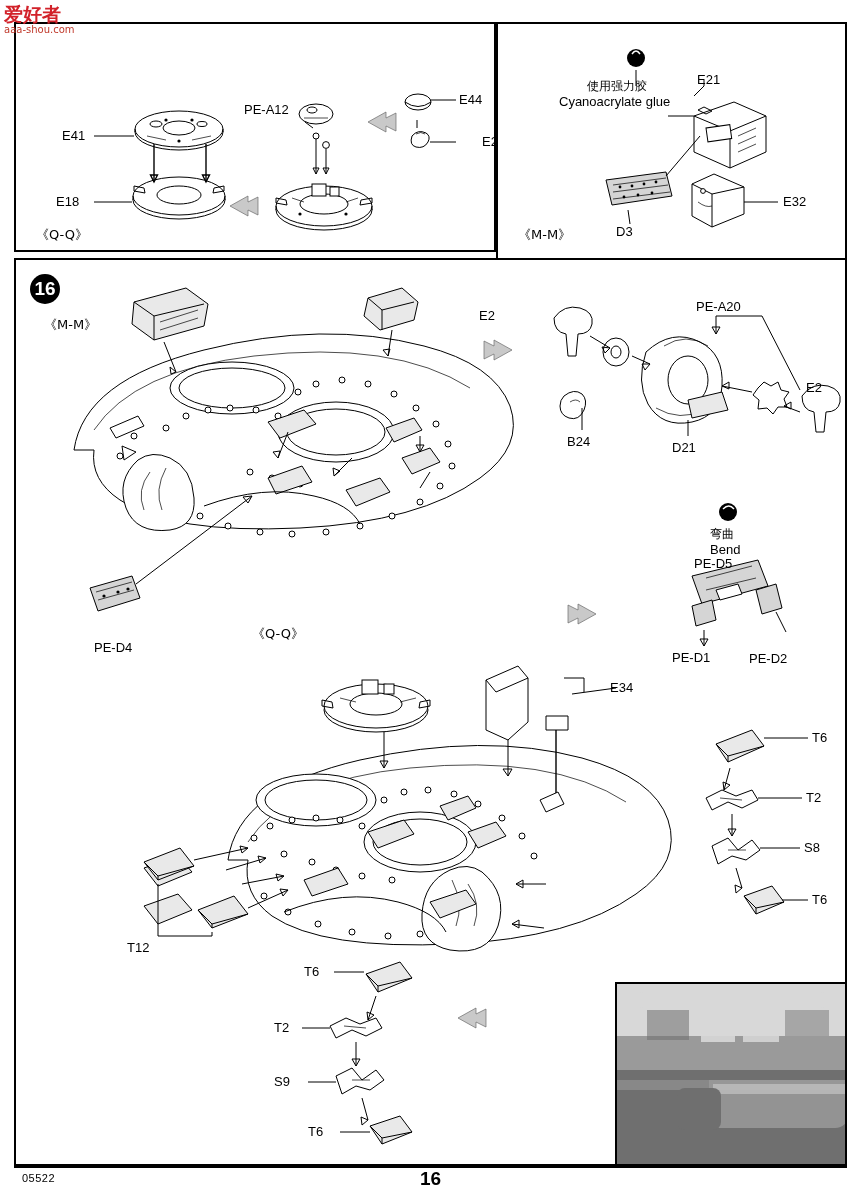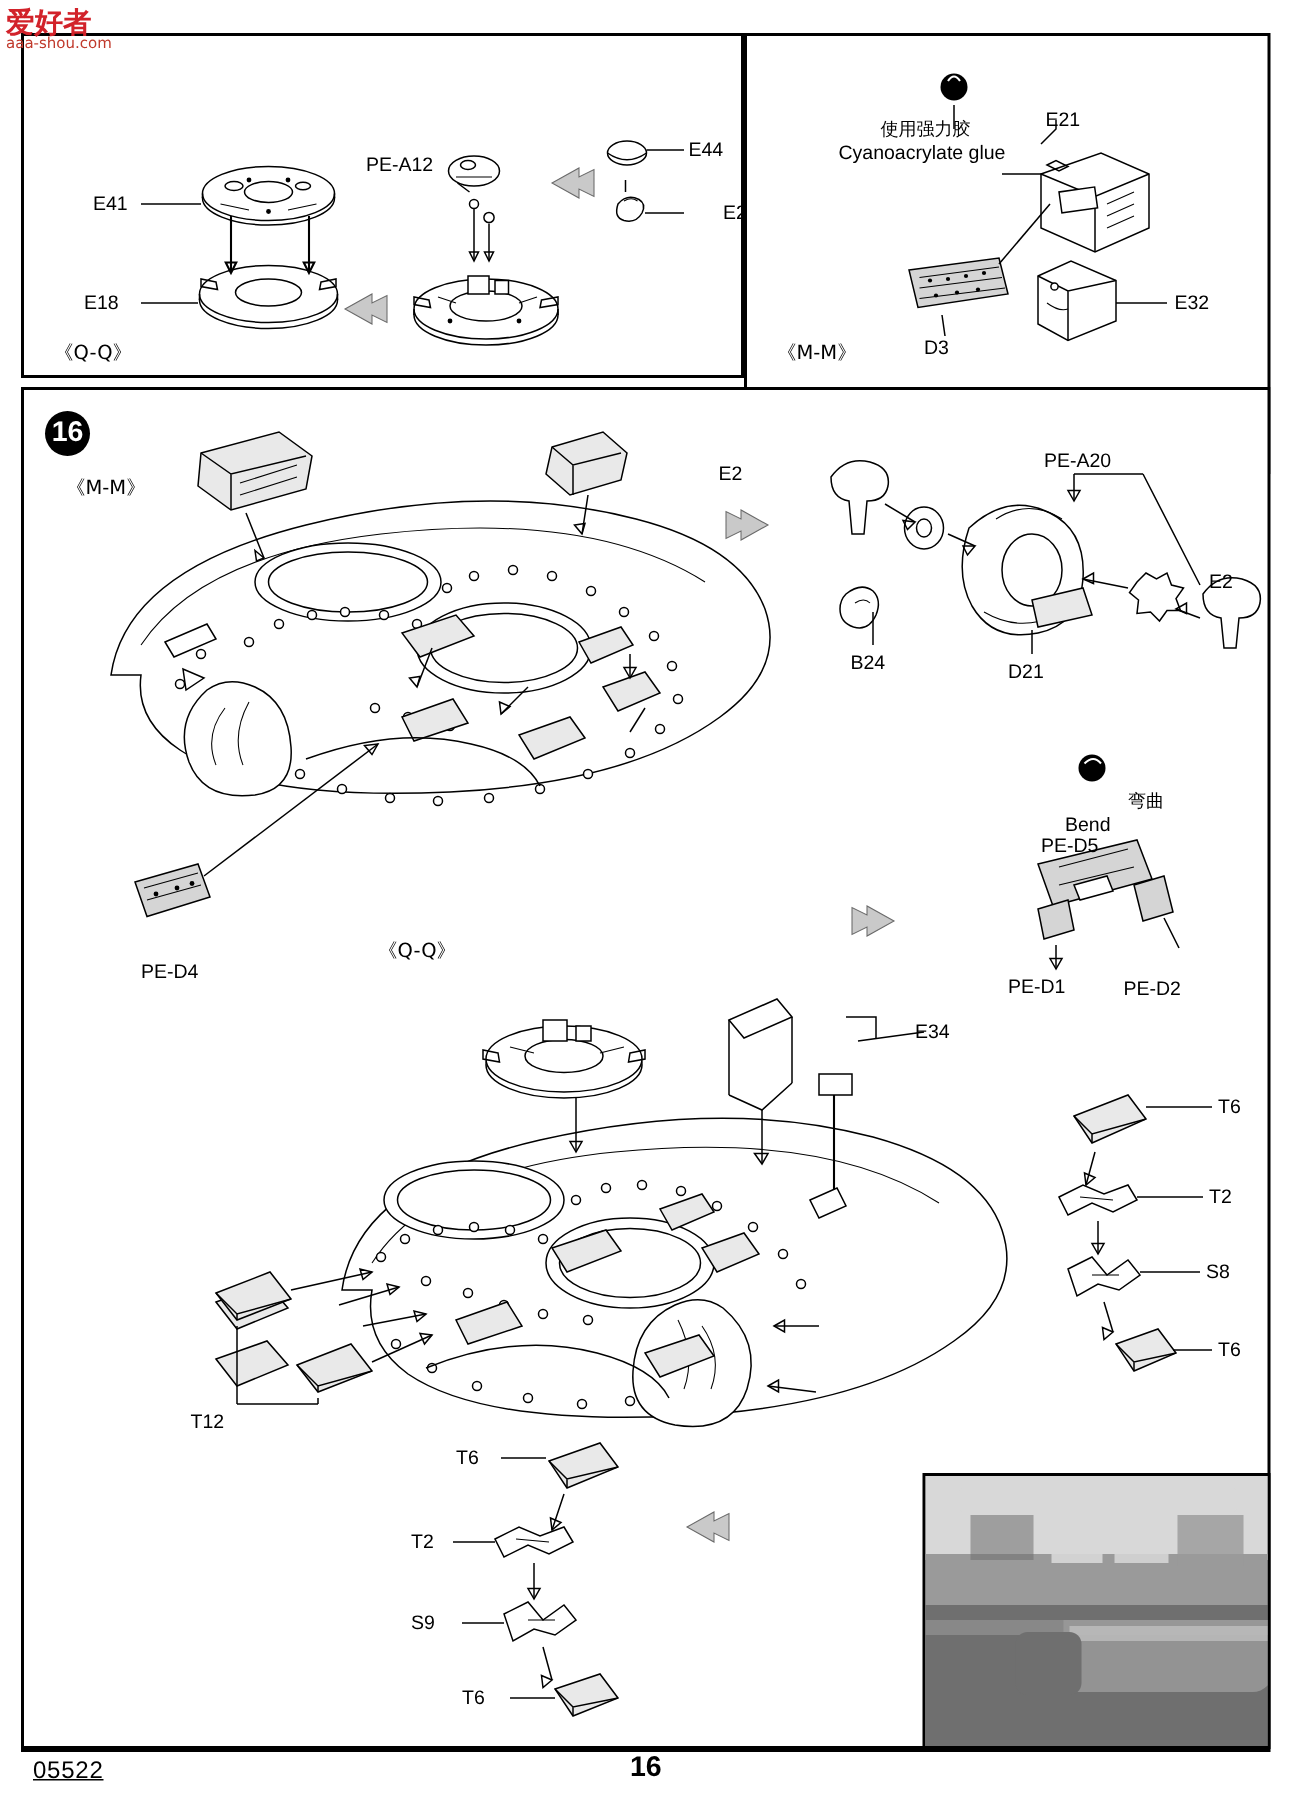--- a/index.html
+++ b/index.html
@@ -69,21 +69,21 @@
     width: 30px; height: 30px; border-radius: 50%;
     background: #000; color: #fff;
     font-size: 19px; font-weight: bold;
     display:flex; align-items:center; justify-content:center;
     font-family: "Liberation Sans", sans-serif;
   }
 
   
   .footer-left {
     position:absolute; left: 22px; top: 1172px;
-    font-size: 16px; letter-spacing: 0.5px; text-decoration: underline;
+    font-size: 11px; letter-spacing: 0.5px;
   }
   .footer-center {
     position:absolute; left: 0; top: 1168px; width: 861px;
     text-align:center; font-size: 19px; font-weight: bold;
   }
   .rule-bottom {
     position:absolute; left: 14px; top: 1166px; width: 833px; height: 2px; background:#000;
   }
 
   
@@ -561,21 +561,21 @@
         <path class="ln" d="M314 768 L286 768"></path>
         <path class="ln" d="M320 822 L292 822"></path>
         <path class="ln" d="M354 872 L324 872"></path>
       </g>
 
     </svg>
 
     <div class="panel-tag" style="left:18px; top:56px;">《M-M》</div>
     <div class="panel-tag" style="left:226px; top:365px;">《Q-Q》</div>
 
-    <div class="lbl cn" style="left:736px; top:266px;text-align:center;">弯曲</div>
+    <div class="lbl cn" style="left:694px; top:266px;text-align:center;">弯曲</div>
     <div class="lbl" style="left:694px; top:282px;">Bend</div>
 
     <div class="lbl" style="left:463px; top:48px;">E2</div>
     <div class="lbl" style="left:680px; top:39px;">PE-A20</div>
     <div class="lbl" style="left:790px; top:120px;">E2</div>
     <div class="lbl" style="left:551px; top:174px;">B24</div>
     <div class="lbl" style="left:656px; top:180px;">D21</div>
     <div class="lbl" style="left:678px; top:296px;">PE-D5</div>
     <div class="lbl" style="left:656px; top:390px;">PE-D1</div>
     <div class="lbl" style="left:733px; top:375px;margin-top:16px;">PE-D2</div>

